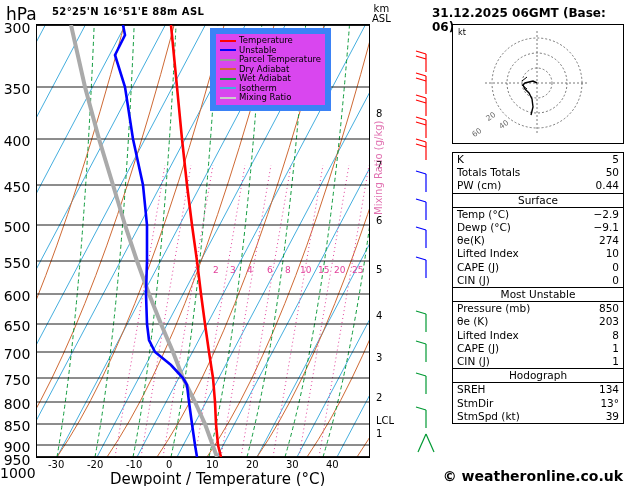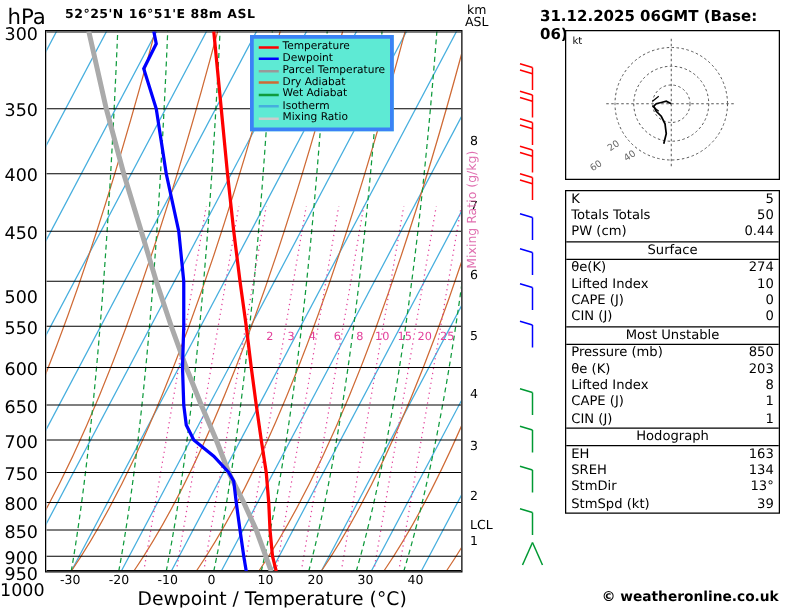--- a/index.html
+++ b/index.html
@@ -12,37 +12,37 @@
   #date-title{left:432px;top:6px;font-size:12px;font-weight:bold;color:#000;}
   
   #skewt{left:36px;top:24px;width:332px;height:432px;border:1px solid #000;background:#fff;overflow:hidden;}
   #skewt svg{display:block;}
   
   .ylab{position:absolute;right:auto;font-size:14px;color:#000;text-align:center;width:30px;}
   
   .xlab{position:absolute;font-size:10px;color:#000;text-align:left;width:30px;}
   #xaxis-title{left:110px;top:470px;font-size:15px;color:#000;}
   
-  #legend{left:200px;top:28px;background:#5eead4;border:3px solid #3b82f6;padding:2px 4px;font-size:8.5px;line-height:9.5px;}
+  #legend{left:210px;top:28px;background:#d946ef;border:6px solid #3b82f6;padding:2px 4px;font-size:8.5px;line-height:9.5px;}
   #legend div{display:flex;align-items:center;gap:3px;white-space:nowrap;}
   #legend i{display:inline-block;width:16px;height:0;border-top-width:2px;border-top-style:solid;}
   
   .kmlab{position:absolute;font-size:10px;color:#000;}
   
   #mixratio{left:373px;top:215px;font-size:10px;color:#e070b0;transform:rotate(-90deg);transform-origin:left top;white-space:nowrap;}
   
   #hodo{left:452px;top:24px;width:170px;height:118px;border:1px solid #000;background:#fff;}
   
   #table{left:452px;top:152px;width:170px;border:1px solid #000;font-size:10.5px;color:#000;background:#fff;}
   #table .row{display:flex;justify-content:space-between;padding:0 4px;line-height:13.2px;}
   #table .sec{text-align:center;line-height:13.2px;border-top:1px solid #000;border-bottom:1px solid #000;}
   
   #barbs{left:404px;top:24px;width:44px;height:432px;}
   
-  #footer{right:6px;bottom:2px;font-size:11px;font-weight:bold;color:#000;}
+  #footer{right:6px;bottom:2px;font-size:14px;font-weight:bold;color:#000;}
   #lcl{left:376px;top:415px;font-size:10px;color:#000;}
   .kt{left:458px;top:28px;font-size:8px;color:#000;}
 </style>
 </head>
 <body>
 
 <div class="abs" id="hpa-label">hPa</div>
 <div class="abs" id="station-title">52°25'N  16°51'E 88m ASL</div>
 <div class="abs" id="km-label">
   <span>km</span><br>
@@ -134,21 +134,21 @@
 
       <polyline fill="none" stroke="#0000ff" stroke-width="2.6" points="160,432 158,420 155,399 152,377 150,360 146,353 134,340 118,327 112,315 110,299 109,269 110,236 110,200 106,160 96,114 88,62 78,30 88,10 86,0"></polyline>
     </g>
   </svg>
 </div>
 
 <div class="abs ylab" style="left:2px;top:20px;">300</div>
 <div class="abs ylab" style="left:2px;top:81px;">350</div>
 <div class="abs ylab" style="left:2px;top:133px;">400</div>
 <div class="abs ylab" style="left:2px;top:179px;">450</div>
-<div class="abs ylab" style="left:2px;top:219px;margin-top:11px;">500</div>
+<div class="abs ylab" style="left:2px;top:219px;">500</div>
 <div class="abs ylab" style="left:2px;top:255px;">550</div>
 <div class="abs ylab" style="left:2px;top:288px;">600</div>
 <div class="abs ylab" style="left:2px;top:318px;">650</div>
 <div class="abs ylab" style="left:2px;top:346px;">700</div>
 <div class="abs ylab" style="left:2px;top:372px;">750</div>
 <div class="abs ylab" style="left:2px;top:396px;">800</div>
 <div class="abs ylab" style="left:2px;top:418px;">850</div>
 <div class="abs ylab" style="left:2px;top:439px;">900</div>
 <div class="abs ylab" style="left:2px;top:452px;">950</div>
 <div class="abs ylab" style="left:0px;top:465px;width:32px;">1000</div>
@@ -185,21 +185,21 @@
 <div class="abs" style="left:334px;top:265px;font-size:9px;color:#e23f9a;">20</div>
 <div class="abs" style="left:352px;top:265px;font-size:9px;color:#e23f9a;">25</div>
 
 <div class="abs" id="legend">
   <div>
       <i style="border-top-color:#ff0000"></i>
       <span>Temperature</span>
     </div>
   <div>
       <i style="border-top-color:#0000ff"></i>
-      <span>Dewpoint</span>
+      <span>Unstable</span>
     </div>
   <div>
       <i style="border-top-color:#999999"></i>
       <span>Parcel Temperature</span>
     </div>
   <div>
       <i style="border-top-color:#cf6a35"></i>
       <span>Dry Adiabat</span>
     </div>
   <div>
@@ -290,20 +290,28 @@
       <span>Totals Totals</span>
       <span>50</span>
     </div>
   <div class="row">
       <span>PW (cm)</span>
       <span>0.44</span>
     </div>
 
   <div class="sec">Surface</div>
   <div class="row">
+      <span>Temp (°C)</span>
+      <span>−2.9</span>
+    </div>
+  <div class="row">
+      <span>Dewp (°C)</span>
+      <span>−9.1</span>
+    </div>
+  <div class="row">
       <span>θe(K)</span>
       <span>274</span>
     </div>
   <div class="row">
       <span>Lifted Index</span>
       <span>10</span>
     </div>
   <div class="row">
       <span>CAPE (J)</span>
       <span>0</span>
@@ -330,24 +338,20 @@
       <span>CAPE (J)</span>
       <span>1</span>
     </div>
   <div class="row">
       <span>CIN (J)</span>
       <span>1</span>
     </div>
 
   <div class="sec">Hodograph</div>
   <div class="row">
-      <span>EH</span>
-      <span>163</span>
-    </div>
-  <div class="row">
       <span>SREH</span>
       <span>134</span>
     </div>
   <div class="row">
       <span>StmDir</span>
       <span>13°</span>
     </div>
   <div class="row">
       <span>StmSpd (kt)</span>
       <span>39</span>

